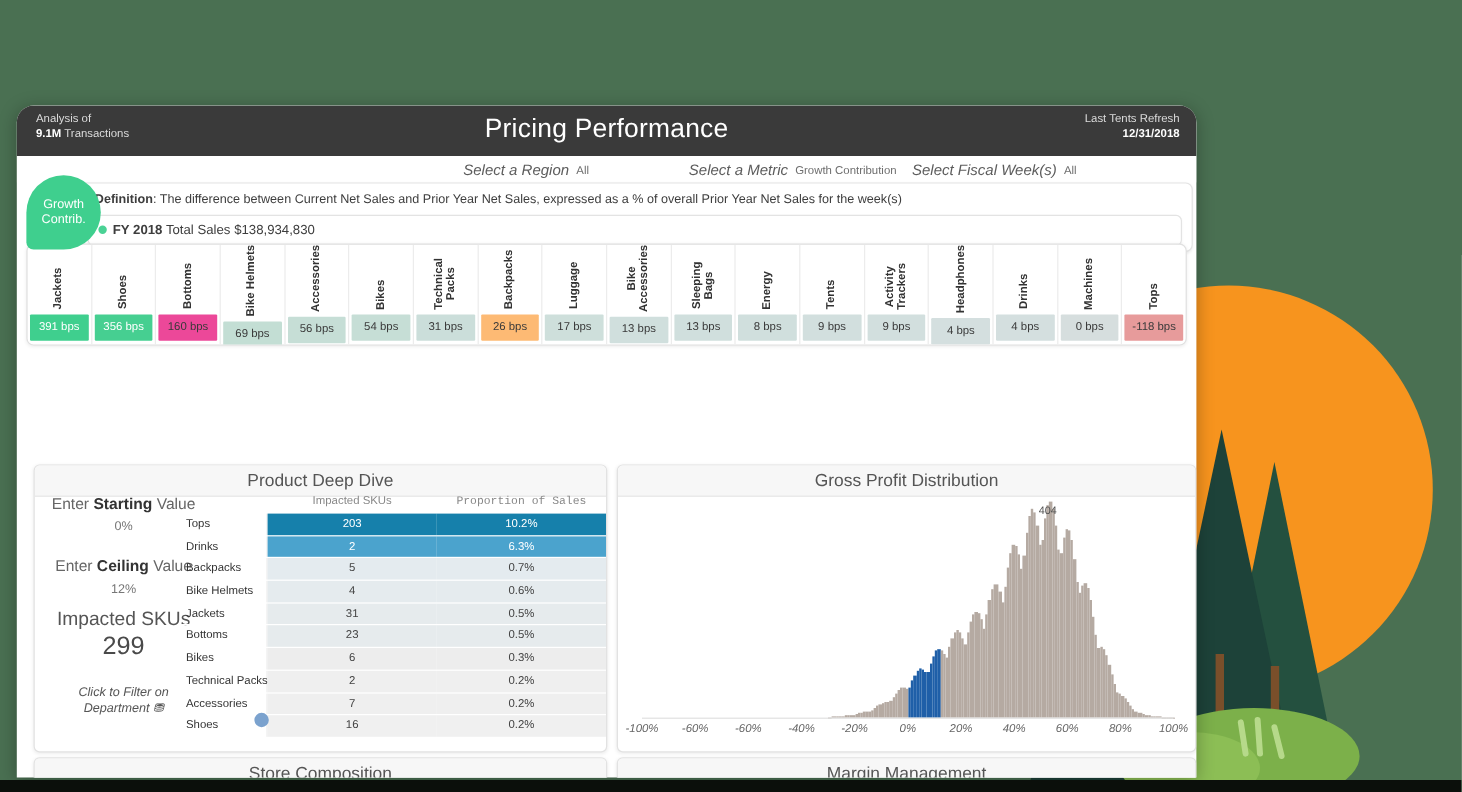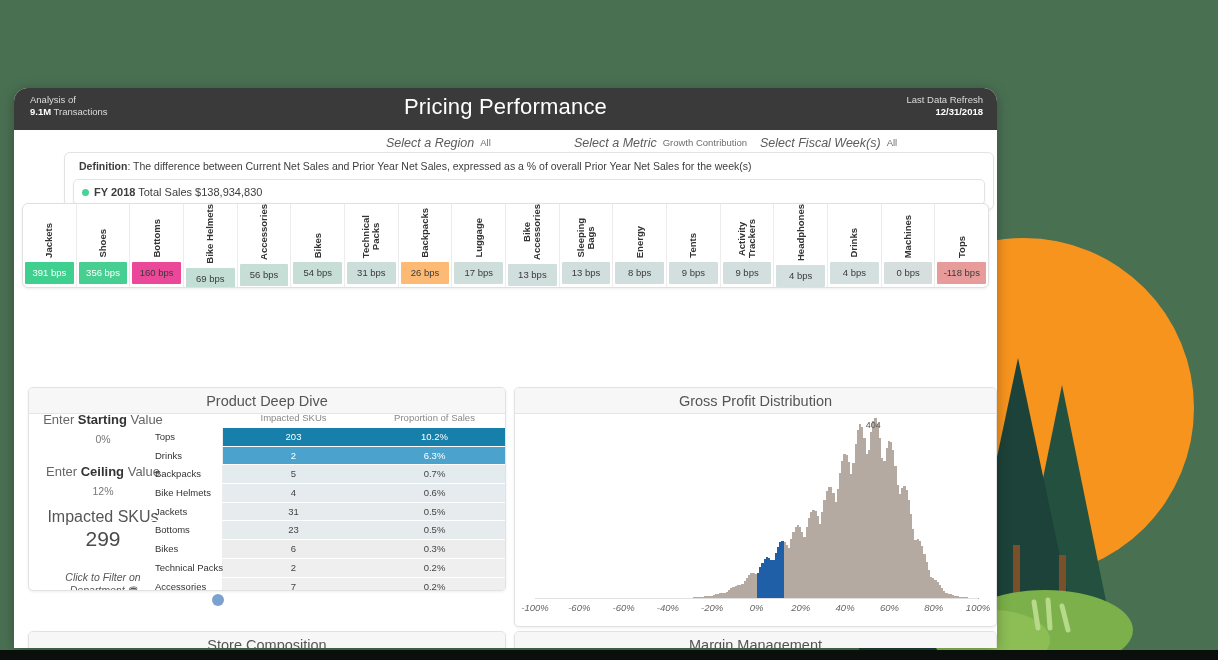--- a/index.html
+++ b/index.html
@@ -102,21 +102,21 @@
 
   
   .panel {
     position:absolute; background:#fff; border:1px solid #e2e2e2; border-radius:5px;
     box-shadow:0 1px 3px rgba(0,0,0,.07); overflow:hidden;
   }
   .ptitle {
     height:26px; line-height:26px; text-align:center; font-size:14.5px; color:#555;
     background:#f7f7f7; border-bottom:1px solid #e6e6e6;
   }
-  #p-deep   { left:14px;  top:299px; width:478px; height:204px; }
+  #p-deep   { left:14px;  top:299px; width:478px; height:240px; }
   #p-gpd    { left:500px; top:299px; width:483px; height:240px; }
   #p-store  { left:14px;  top:543px; width:478px; height:117px; }
   #p-margin { left:500px; top:543px; width:483px; height:117px; }
 
   
   .ctrl { position:absolute; text-align:center; width:148px; left:0; }
   .ctrl .k { font-size:13px; color:#666; }
   .ctrl .k b { color:#333; font-weight:bold; }
   .ctrl .v { font-size:10.5px; color:#777; margin-top:6px; }
   #ctl-start { top:24px; }
@@ -173,21 +173,21 @@
 
   <div id="dash">
 
     <div id="titlebar">
       <div class="left">
         <span>Analysis of</span><br>
         <b>9.1M</b><span> Transactions</span>
       </div>
       <div class="center">Pricing Performance</div>
       <div class="right">
-        <span>Last Data Refresh</span><br>
+        <span>Last Tents Refresh</span><br>
         <b>12/31/2018</b>
       </div>
     </div>
 
     <div id="filters">
       <div class="filt" style="left:372px;">
         <span class="lbl">Select a Region</span><span class="val">All</span>
       </div>
       <div class="filt" style="left:560px;">
         <span class="lbl">Select a Metric</span><span class="val">Growth Contribution</span>
@@ -199,20 +199,26 @@
 
     <div id="defbox">
       <div id="defline">
         <b>Definition</b><span>: The difference between Current Net Sales and Prior Year Net Sales, expressed as a % of overall Prior Year Net Sales for the week(s)</span>
       </div>
       <div id="salesbox">
         <span class="dot"></span><span class="txt"><b>FY 2018</b><span> Total Sales $138,934,830</span></span>
       </div>
     </div>
 
+    <div id="badge">
+      <div>
+        <div>Growth</div>
+        <div>Contrib.</div>
+      </div>
+    </div>
 
     <div id="bpswrap">
       <div id="bpsgrid">
           <div class="bpscol">
             <div class="bpshead">
               <span>Jackets</span>
             </div>
             <div class="bpsval" style="background: rgb(63, 207, 142); color: rgb(255, 255, 255);">391 bps</div>
           </div>
           <div class="bpscol">
@@ -339,21 +345,21 @@
         <div class="num">299</div>
         <div class="hint">
           <span>Click to Filter on</span><br>
           <span>Department</span> <span>⛃</span>
         </div>
       </div>
       <div id="dd-table">
         <div id="dd-head">
           <div class="hc" style="width:72px; flex:none;"></div>
           <div class="hc" style="flex:1;">Impacted SKUs</div>
-          <div class="hc" style="flex:1;">Proportion of Sales</div>
+          <div class="hc" style="flex:1;font-family:Liberation Mono, monospace;">Proportion of Sales</div>
         </div>
         <div id="dd-body">
             <div class="ddrow">
               <div class="nm">Tops</div>
               <div class="c1" style="background: rgb(22, 128, 171); color: rgb(255, 255, 255);">203</div>
               <div class="c2" style="background: rgb(22, 128, 171); color: rgb(255, 255, 255);">10.2%</div>
             </div>
             <div class="ddrow">
               <div class="nm">Drinks</div>
               <div class="c1" style="background: rgb(75, 163, 205); color: rgb(255, 255, 255);">2</div>

